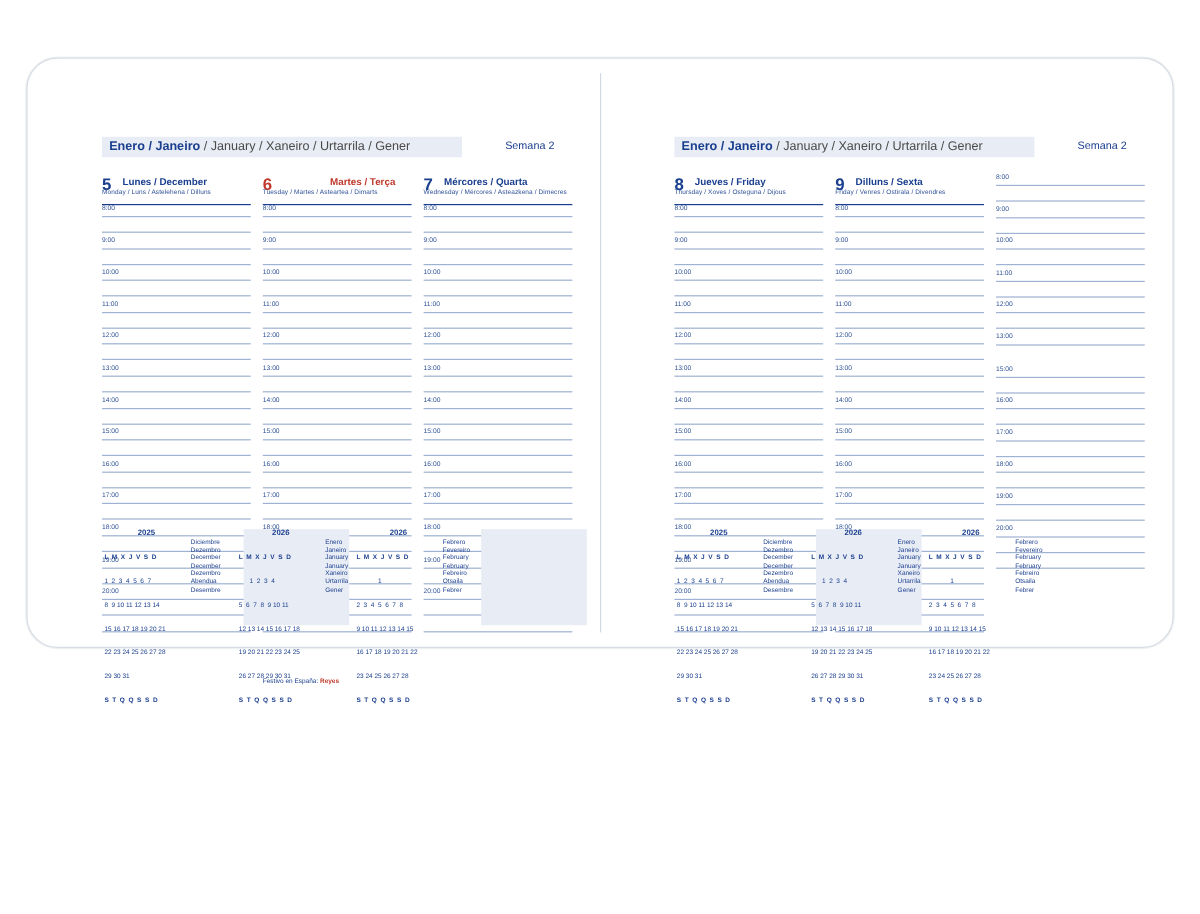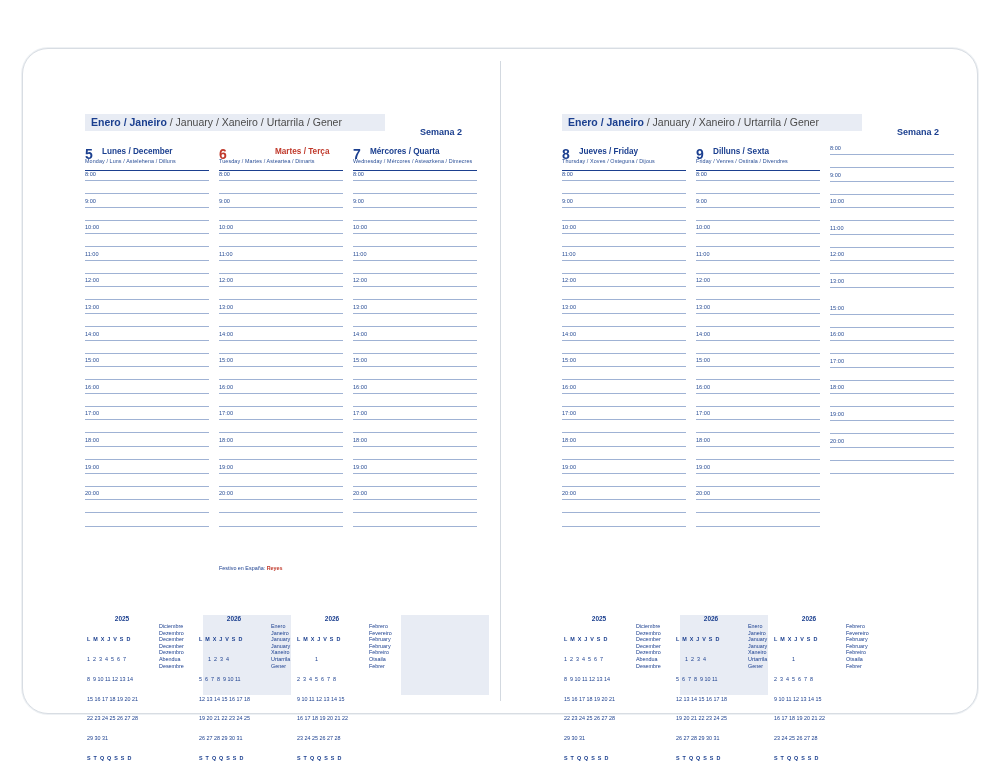--- a/index.html
+++ b/index.html
@@ -11,21 +11,21 @@
     width: 1000px;
     height: 762px;
     font-family: "Liberation Sans", sans-serif;
     overflow: hidden;
   }
   .planner {
     position: absolute;
     left: 22px;
     top: 48px;
     width: 956px;
-    height: 666px;
+    height: 492px;
     background: #ffffff;
     border: 1px solid #d8dde3;
     border-radius: 26px;
     box-shadow: 0 0 0 1px #eef1f4;
     box-sizing: border-box;
   }
   .spine {
     position: absolute;
     left: 50%;
     top: 12px;
@@ -63,23 +63,23 @@
     left: 6px;
     top: 2px;
     font-size: 10.5px;
     color: #4a4a4a;
     white-space: nowrap;
   }
   .hdr-text b { color: #1b3f8f; font-weight: bold; }
   .hdr-week {
     position: absolute;
     right: 0;
-    top: 13px;
+    top: 2px;
     font-size: 9px;
-    font-weight: bold;
+    font-weight: normal;
     color: #1b3f8f;
     white-space: nowrap;
   }
 
   
   .cols {
     position: absolute;
     top: 96px;
     left: 62px;
     right: 38px;

